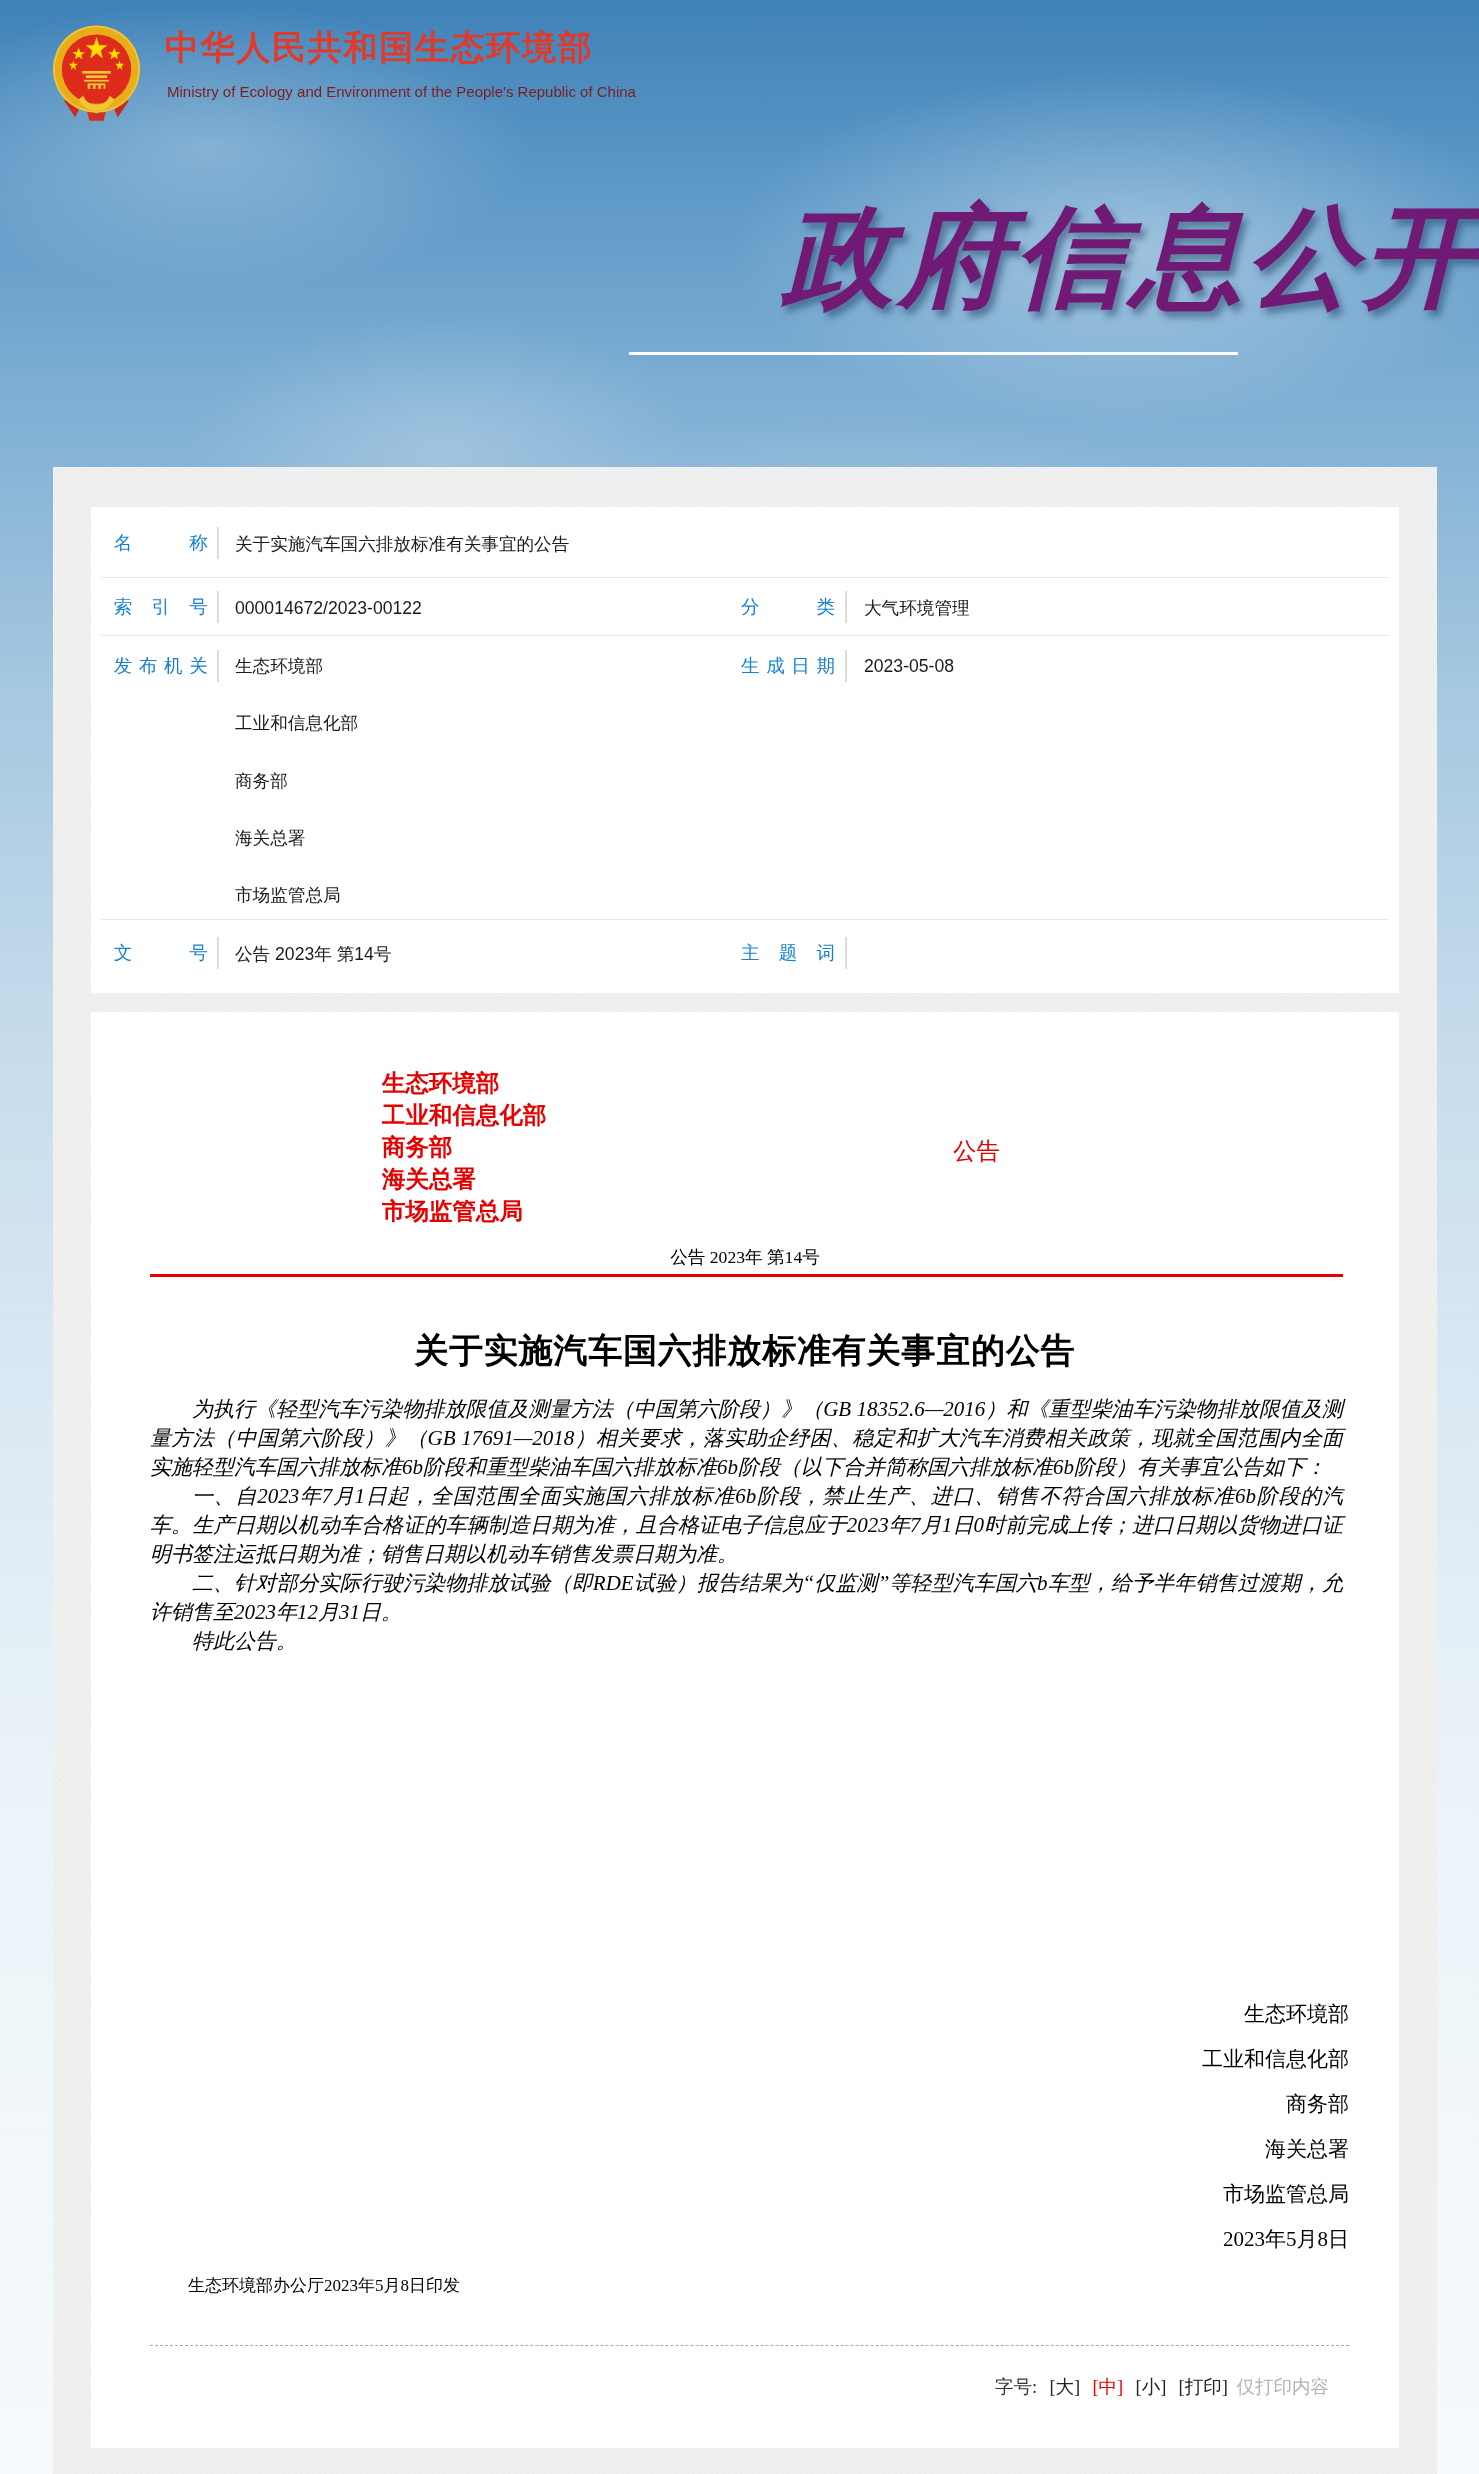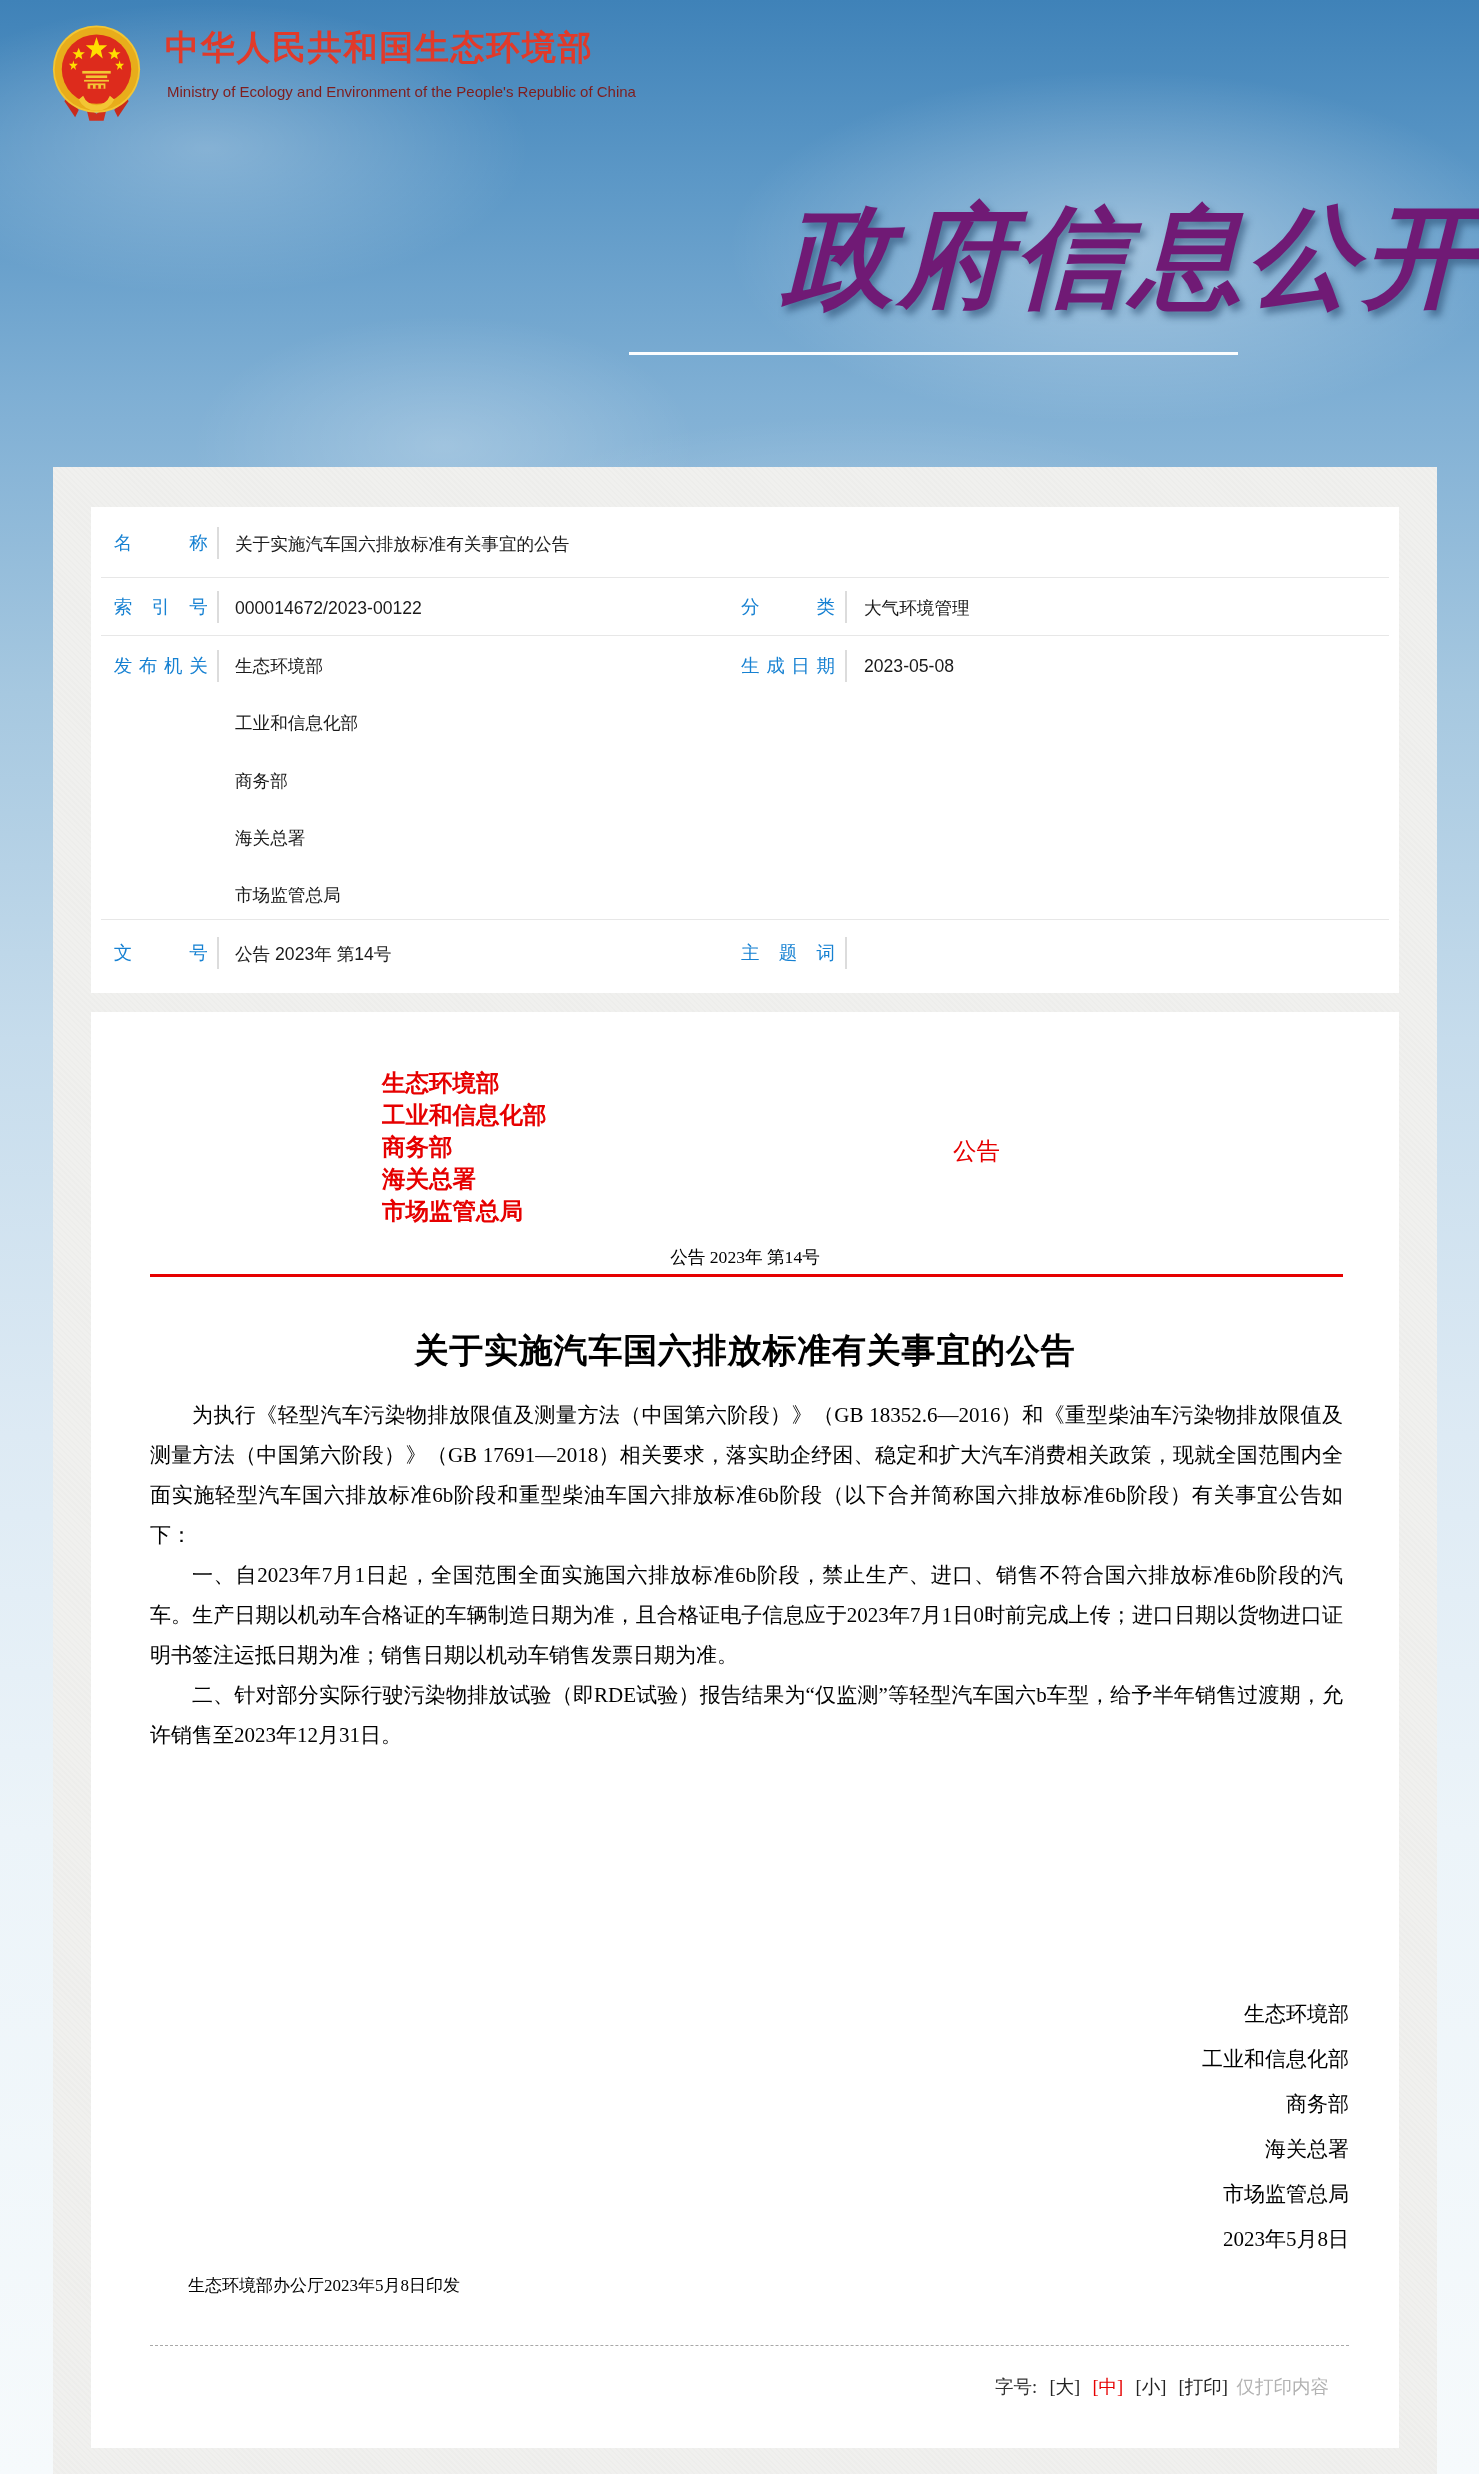--- a/index.html
+++ b/index.html
@@ -75,21 +75,21 @@
     position:absolute; left:0; top:233px; width:100%; text-align:center;
     font-size:17.6px; color:#000;
   }
   .red-rule{ position:absolute; left:59px; top:262px; width:1193px; height:3.4px; background:#e60000; }
   .doc-title{
     position:absolute; left:0; top:316px; width:100%; text-align:center;
     font-size:34px; font-weight:bold; color:#000; letter-spacing:0.8px;
   }
   .doc-body{
     position:absolute; left:59px; top:383px; width:1193px;
-    font-size:21px; color:#000; line-height:40px; text-align:justify;
+    font-size:21px; color:#000; line-height:29px; text-align:justify;font-style:italic;
   }
   .doc-body p{ text-indent:42px; }
   .sign-block{
     position:absolute; right:50px; top:980px; text-align:right;
     font-size:21px; color:#000; line-height:45px;
   }
   .print-note{
     position:absolute; left:97px; top:1262px; font-size:17px; color:#000; white-space:nowrap;
   }
   .dotted-rule{
@@ -185,20 +185,21 @@
 
   <div class="doc-no-line">公告 2023年 第14号</div>
   <div class="red-rule"></div>
 
   <div class="doc-title">关于实施汽车国六排放标准有关事宜的公告</div>
 
   <div class="doc-body">
     <p>为执行《轻型汽车污染物排放限值及测量方法（中国第六阶段）》（GB 18352.6—2016）和《重型柴油车污染物排放限值及测量方法（中国第六阶段）》（GB 17691—2018）相关要求，落实助企纾困、稳定和扩大汽车消费相关政策，现就全国范围内全面实施轻型汽车国六排放标准6b阶段和重型柴油车国六排放标准6b阶段（以下合并简称国六排放标准6b阶段）有关事宜公告如下：</p>
     <p>一、自2023年7月1日起，全国范围全面实施国六排放标准6b阶段，禁止生产、进口、销售不符合国六排放标准6b阶段的汽车。生产日期以机动车合格证的车辆制造日期为准，且合格证电子信息应于2023年7月1日0时前完成上传；进口日期以货物进口证明书签注运抵日期为准；销售日期以机动车销售发票日期为准。</p>
     <p>二、针对部分实际行驶污染物排放试验（即RDE试验）报告结果为“仅监测”等轻型汽车国六b车型，给予半年销售过渡期，允许销售至2023年12月31日。</p>
+    <p>特此公告。</p>
   </div>
 
   <div class="sign-block">
     <div>生态环境部</div>
     <div>工业和信息化部</div>
     <div>商务部</div>
     <div>海关总署</div>
     <div>市场监管总局</div>
     <div>2023年5月8日</div>
   </div>

